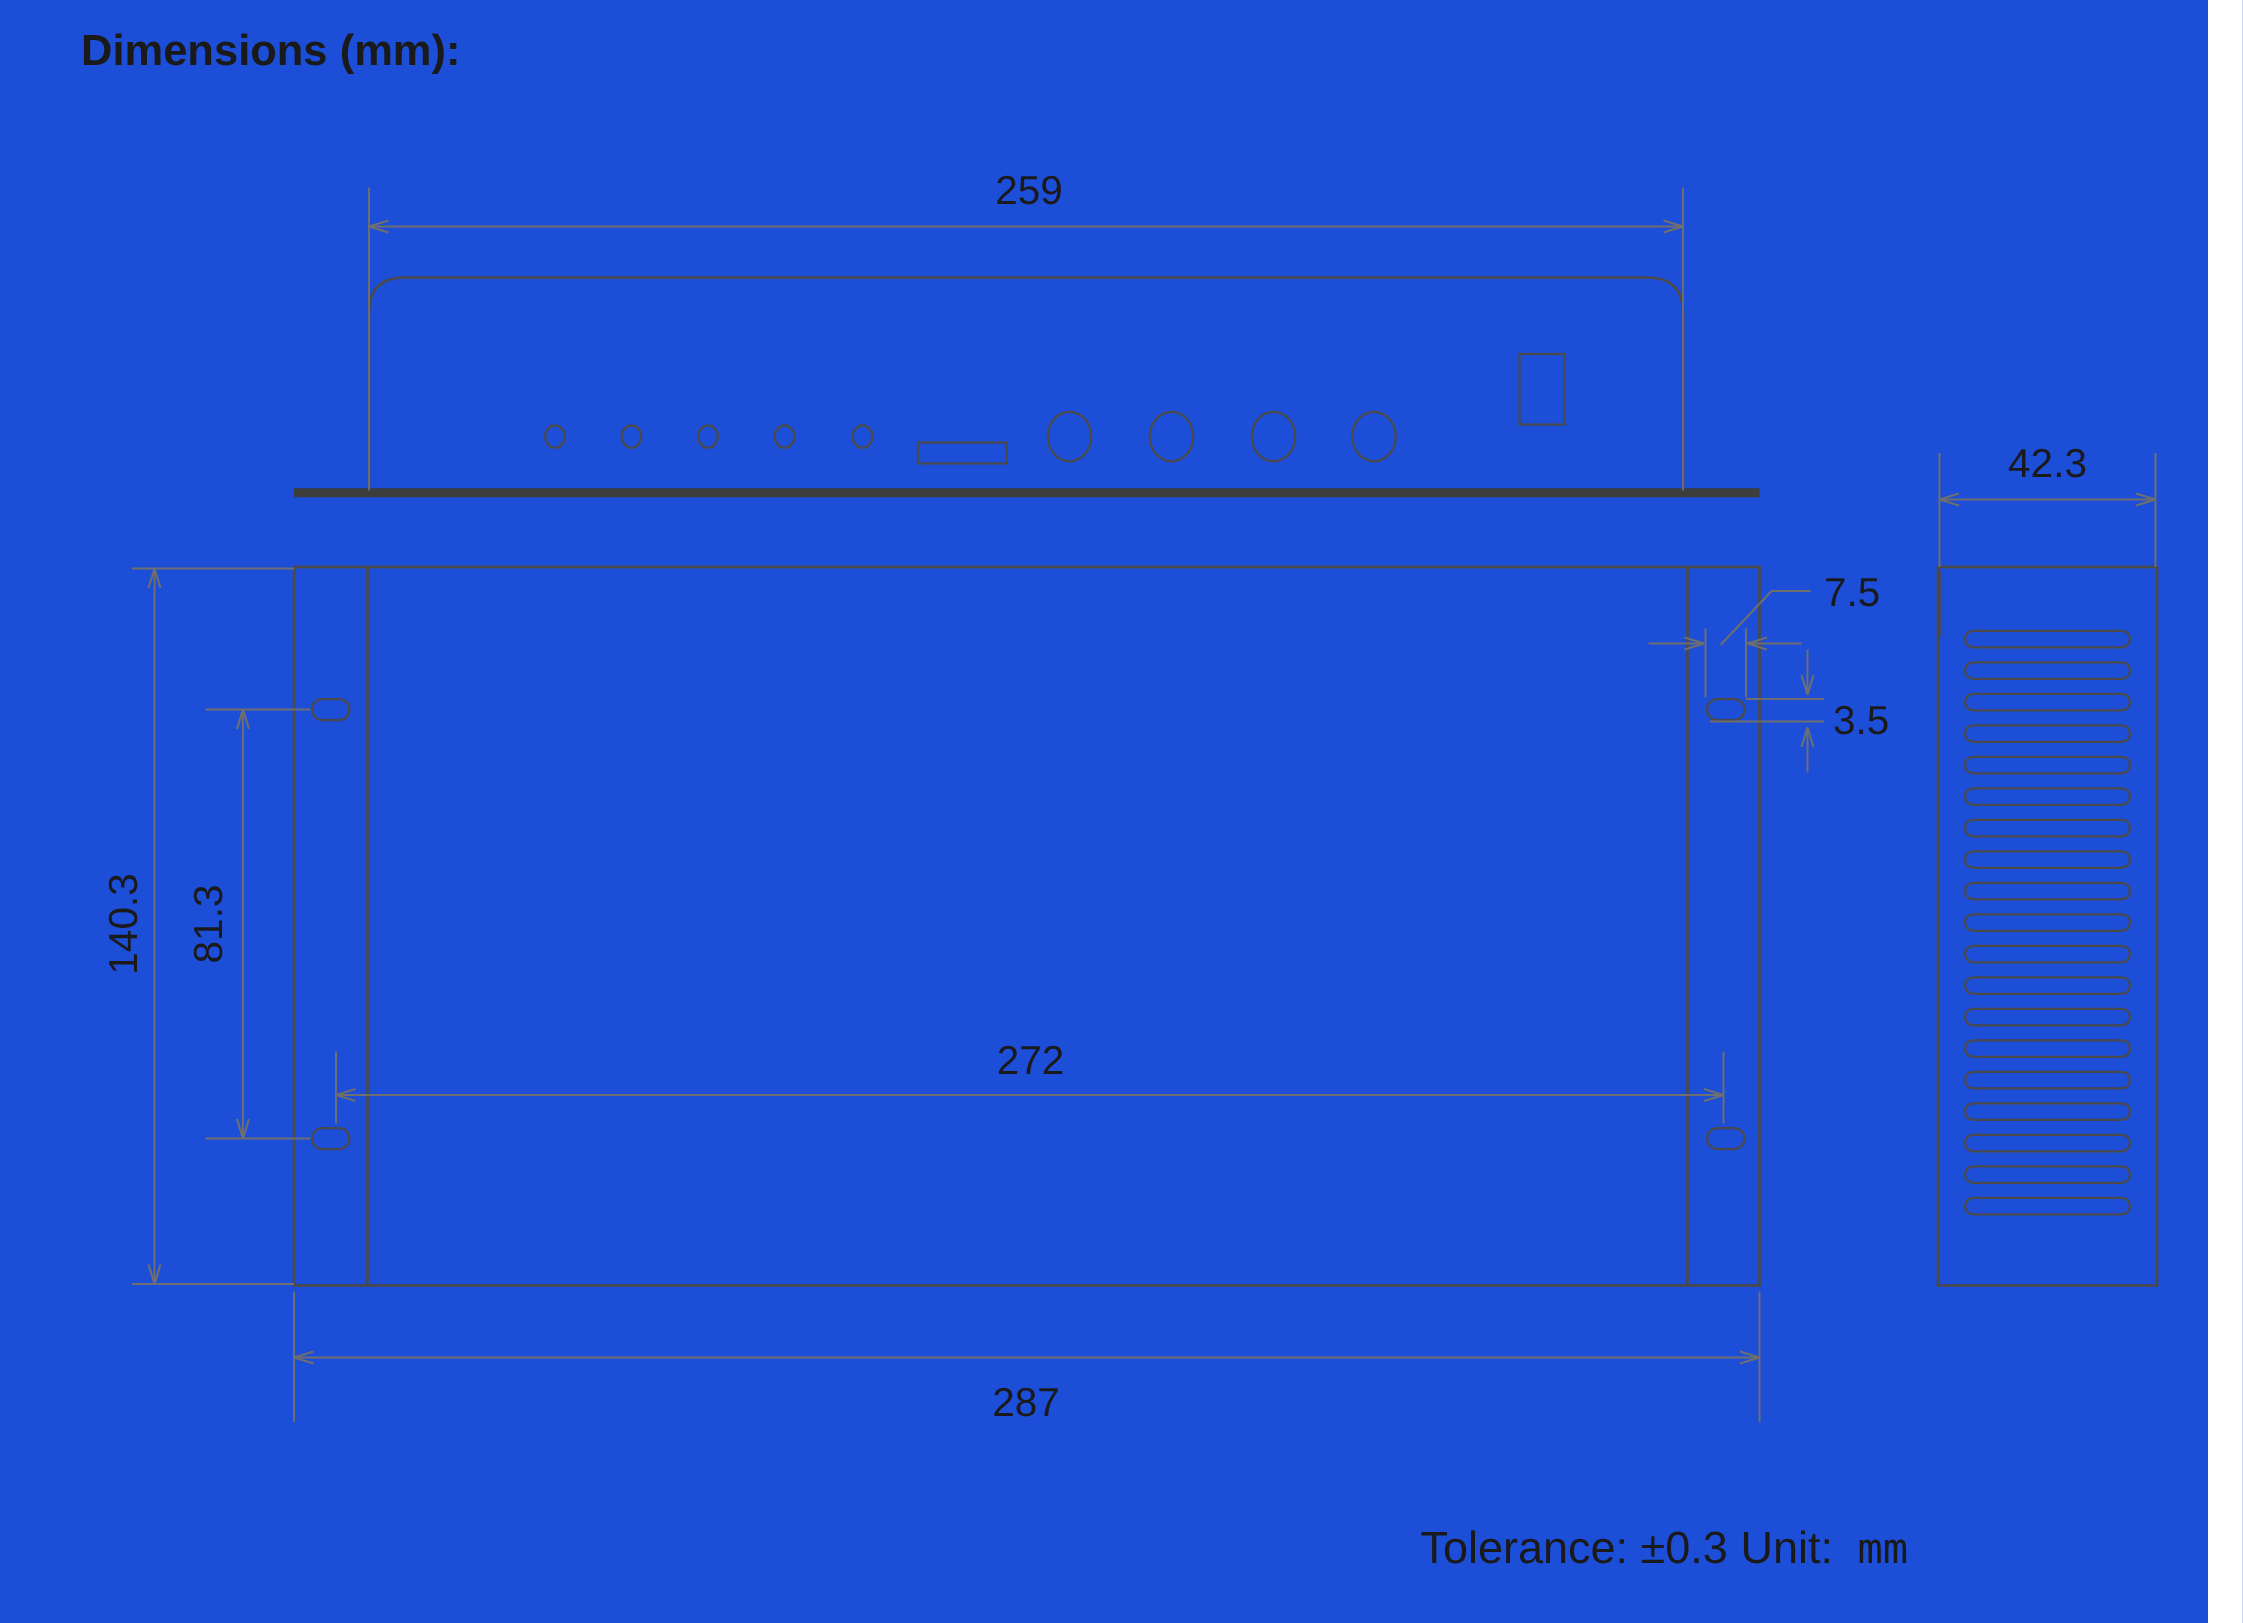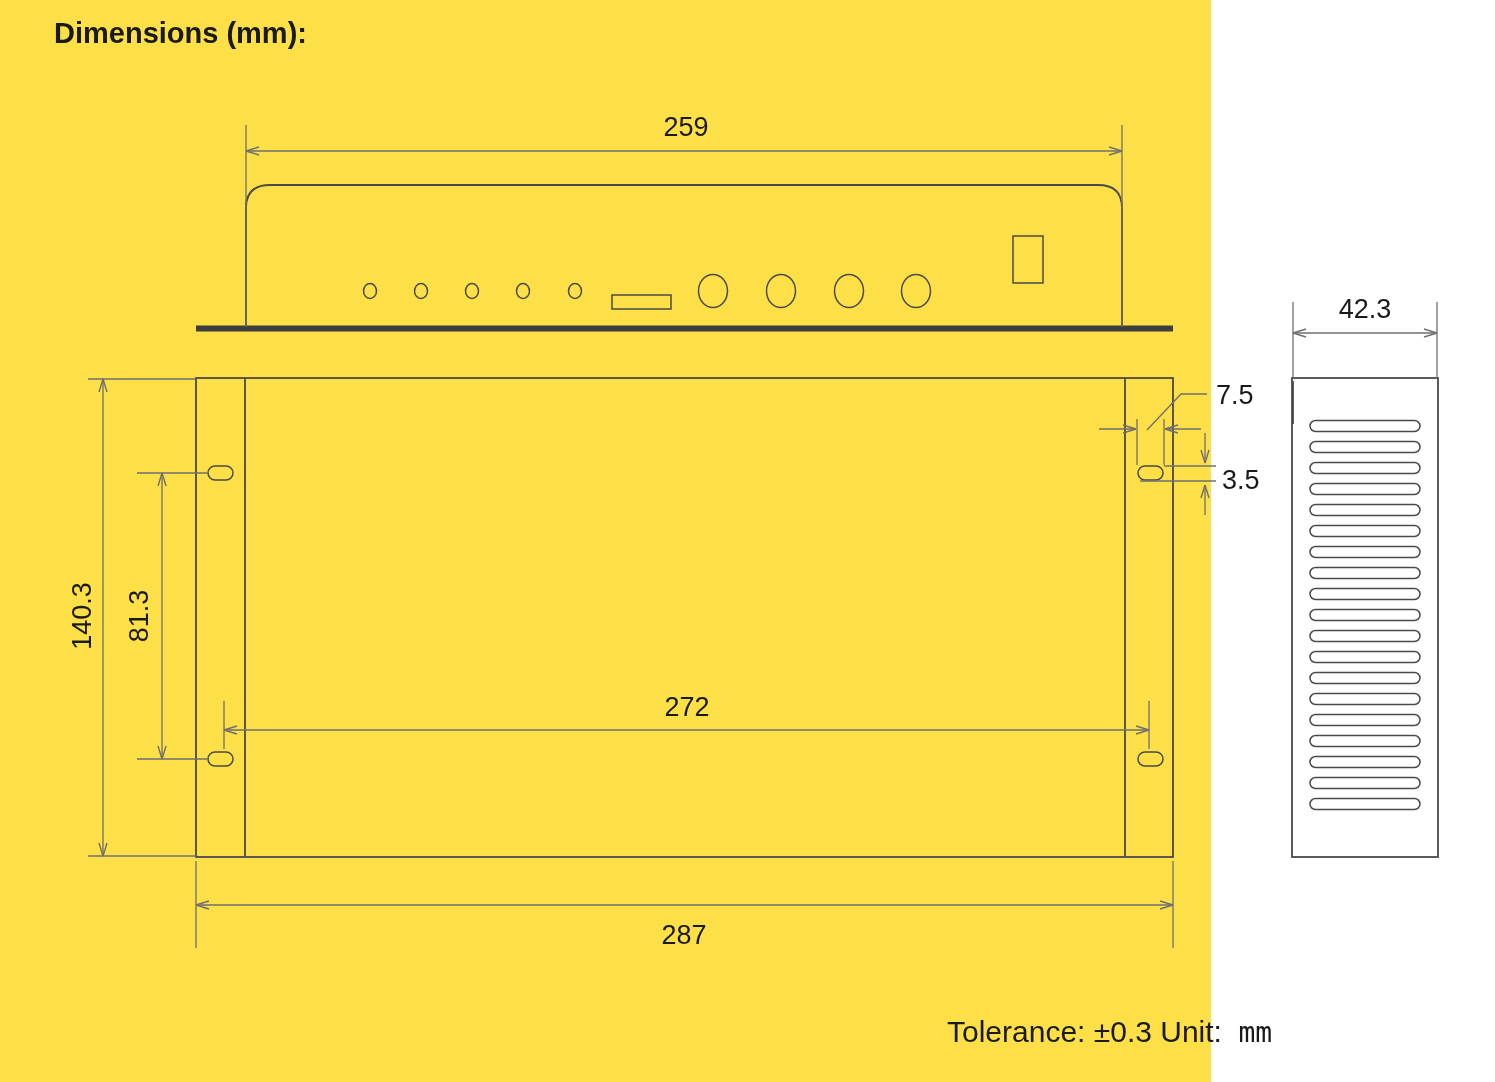--- a/index.html
+++ b/index.html
@@ -1,20 +1,20 @@
 <!DOCTYPE html>
 <html style="--outline: #4a4a4a; --dim: #6f6f6f; --baseline: #3d3d3d; --text: #1a1a1a;"><head>
 <meta charset="utf-8">
 <style>
   html, body { margin: 0; padding: 0; background: #ffffff; }
   .page {
     position: relative;
-    width: 1211px;
+    width: 1472px;
     height: 1082px;
-    background: #fde047;
+    background: #1d4ed8;
     font-family: "Liberation Sans", sans-serif;
   }
   svg { display: block; }
   .out   { stroke: var(--outline, #4a4a4a); fill: none; stroke-width: 1.8; }
   .thin  { stroke: var(--outline, #4a4a4a); fill: none; stroke-width: 1.5; }
   .dim   { stroke: var(--dim, #6f6f6f); fill: none; stroke-width: 1.3; }
   .dimstroke { stroke: var(--dim, #6f6f6f); fill: none; stroke-width: 1.4; }
   .bar   { fill: var(--baseline, #3d3d3d); stroke: none; }
   .dim-text {
     font-family: "Liberation Sans", sans-serif;

